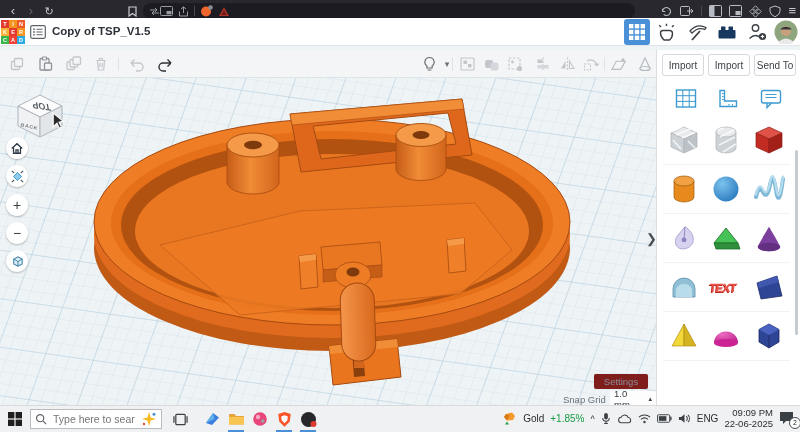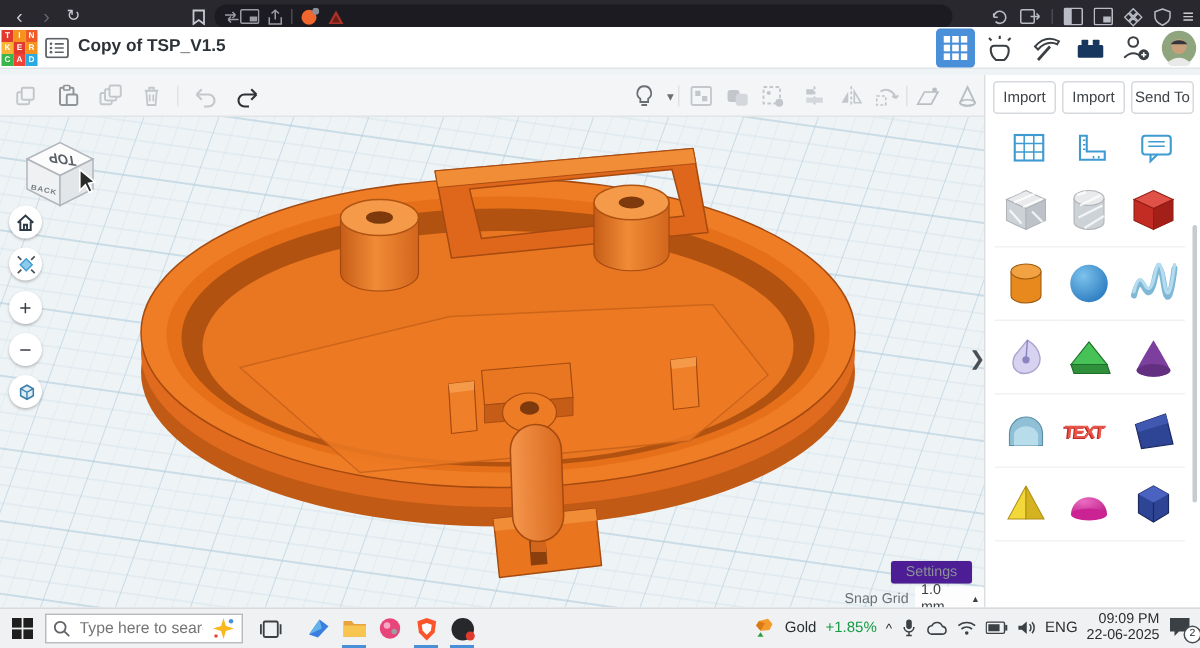--- a/index.html
+++ b/index.html
@@ -62,21 +62,21 @@
         background-image:
           linear-gradient(to right, rgba(120,168,194,.45) 1px, transparent 1px),
           linear-gradient(to bottom, rgba(120,168,194,.45) 1px, transparent 1px),
           linear-gradient(to right, rgba(130,175,200,.18) 1px, transparent 1px),
           linear-gradient(to bottom, rgba(130,175,200,.18) 1px, transparent 1px);
         background-size:48px 48px,48px 48px,12px 12px,12px 12px;
         transform:rotate(8deg) skewX(-12deg);}
   .navbtn{position:absolute;left:6px;width:22px;height:22px;border-radius:50%;background:#fff;
           box-shadow:0 1px 2px rgba(0,0,0,.25);display:flex;align-items:center;justify-content:center;
           font-size:14px;color:#3b4045;cursor:pointer;}
-  .settings{position:absolute;left:594px;top:296px;width:54px;height:15px;background:#4c1d95;border-radius:2px;
+  .settings{position:absolute;left:594px;top:296px;width:54px;height:15px;background:#7f1d1d;border-radius:2px;
             font-size:9.5px;color:#8a9096;display:flex;align-items:center;justify-content:center;box-shadow:0 0 1px rgba(0,0,0,.2);}
   .snaplabel{position:absolute;left:563px;top:316px;font-size:9.5px;color:#6b7177;}
   .snapval{position:absolute;left:610px;top:313px;height:15px;padding:0 4px;background:#fdfdfd;border-radius:2px;
            font-size:9.5px;color:#3b4045;display:flex;align-items:center;gap:4px;}
   .snapval b{font-weight:normal;font-size:7px;color:#3b4045;}
   .collapse{position:absolute;left:646px;top:153px;font-size:13px;color:#4a4f55;cursor:pointer;}
 
   
   .task{position:absolute;left:0;top:405px;width:800px;height:27px;background:#f0f1f2;border-top:1px solid #d9dadb;
         box-sizing:border-box;display:flex;align-items:center;}

